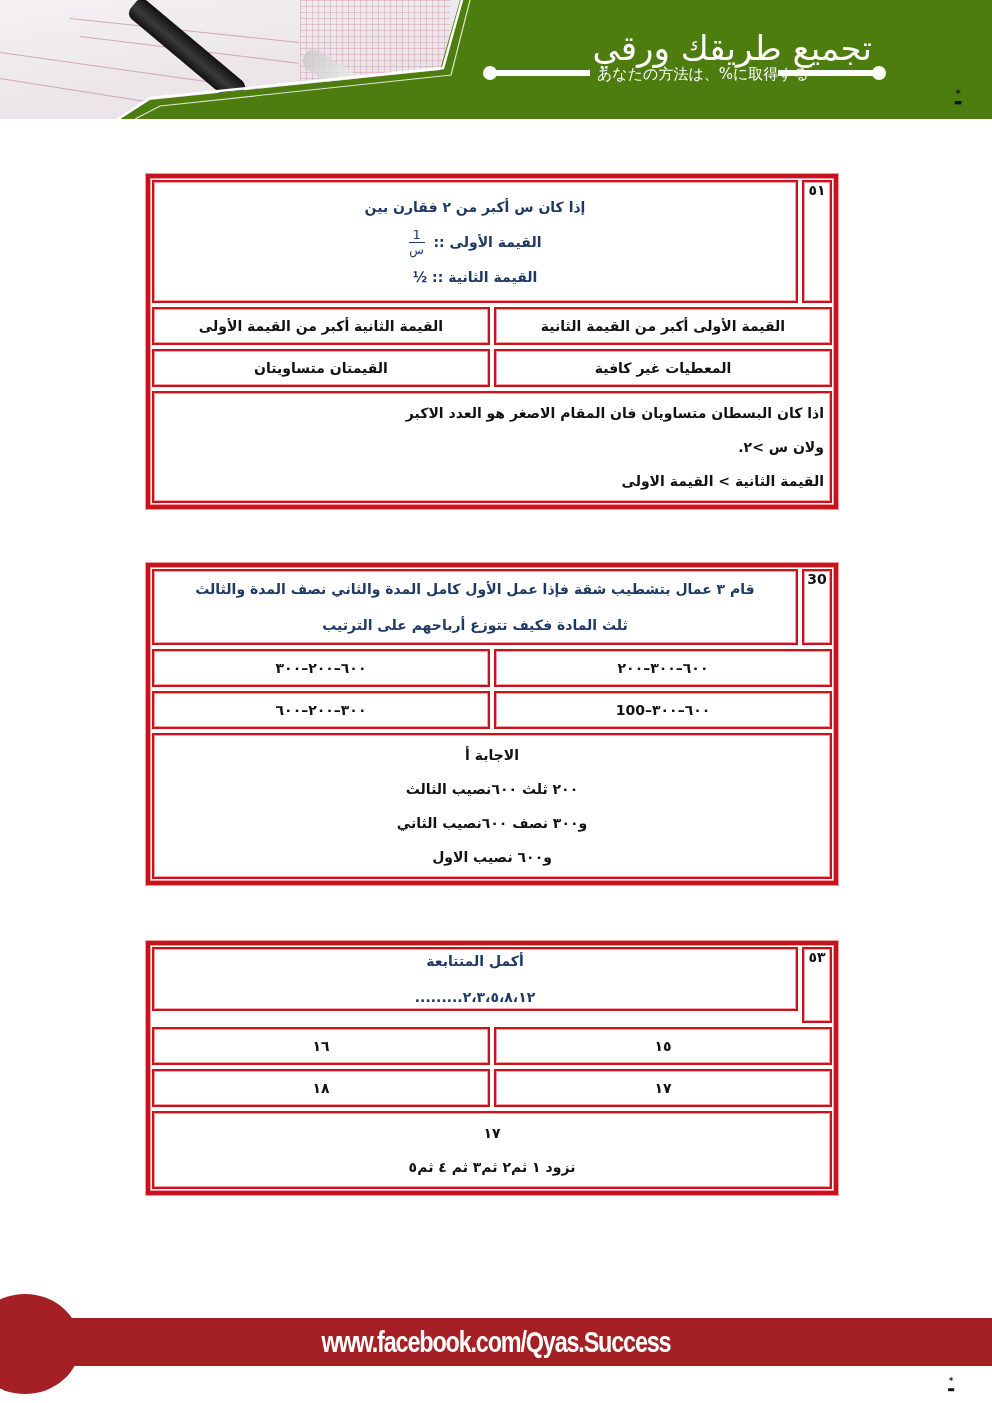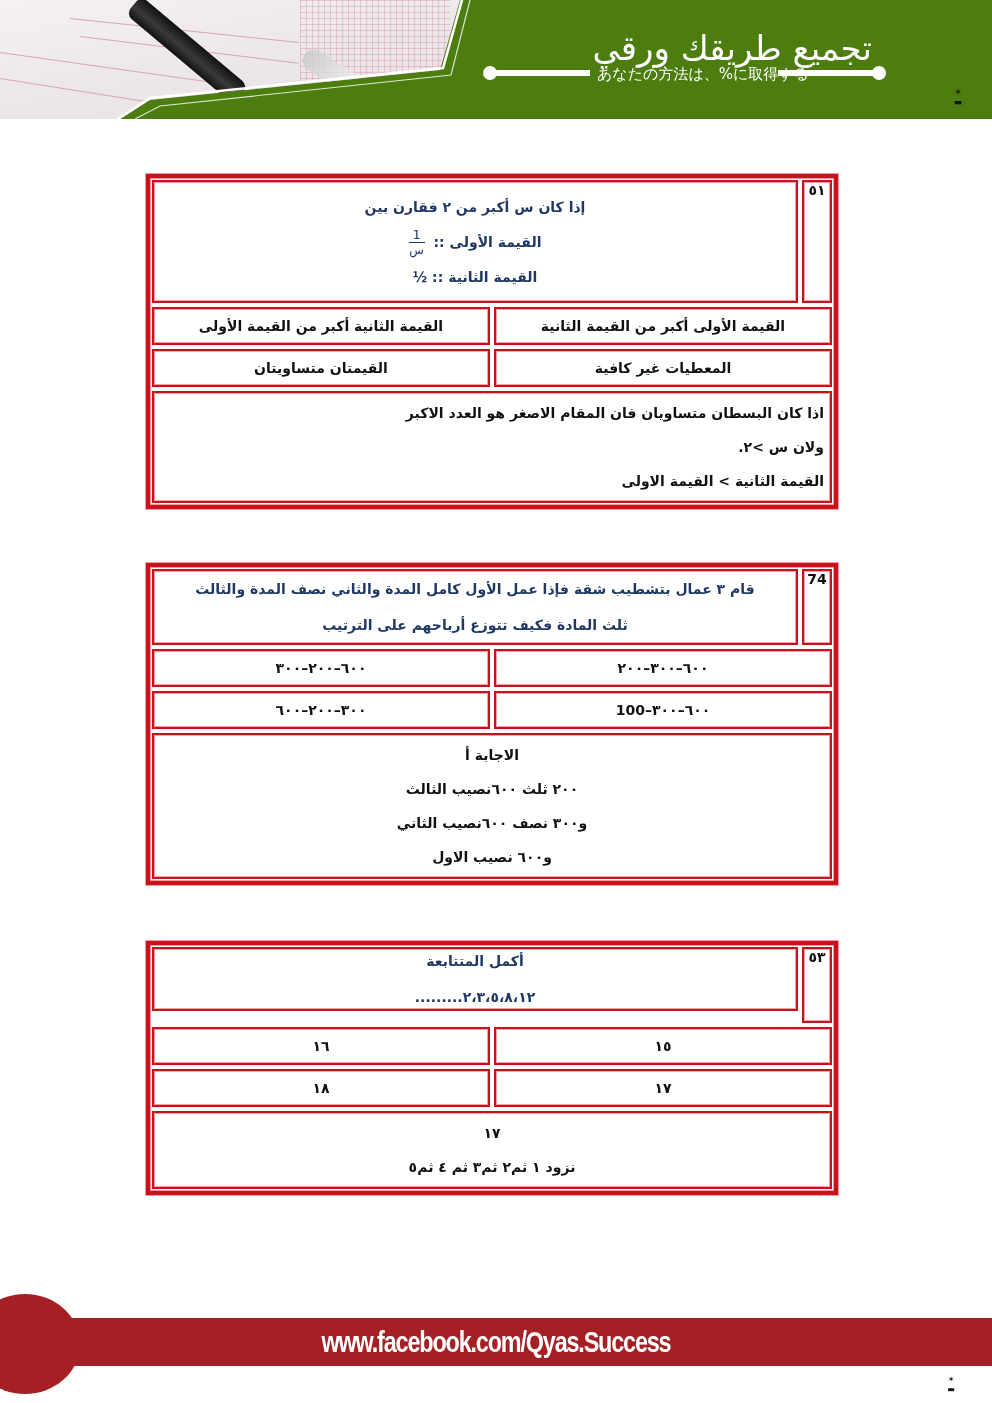--- a/index.html
+++ b/index.html
@@ -162,21 +162,21 @@
     <div class="cell expl-cell left-just" style="height:112px;">
       <div class="line">اذا كان البسطان متساويان فان المقام الاصغر هو العدد الاكبر</div>
       <div class="line">ولان س &gt;٢.</div>
       <div class="line">القيمة الثانية &gt; القيمة الاولى</div>
     </div>
   </div>
 </div>
 
 <div class="qtable" style="top:563px;">
   <div class="qrow">
-    <div class="cell num-cell" style="height:76px;">74</div>
+    <div class="cell num-cell" style="height:76px;">30</div>
     <div class="cell q-cell" style="height:76px;">
       <div class="line" style="line-height:36px;">قام ٣ عمال بتشطيب شقة فإذا عمل الأول كامل المدة والثاني نصف المدة والثالث</div>
       <div class="line" style="line-height:36px;">ثلث المادة فكيف تتوزع أرباحهم على الترتيب</div>
     </div>
   </div>
   <div class="qrow">
     <div class="cell half">٦٠٠–٣٠٠–٢٠٠</div>
     <div class="cell half">٦٠٠–٢٠٠–٣٠٠</div>
   </div>
   <div class="qrow">

